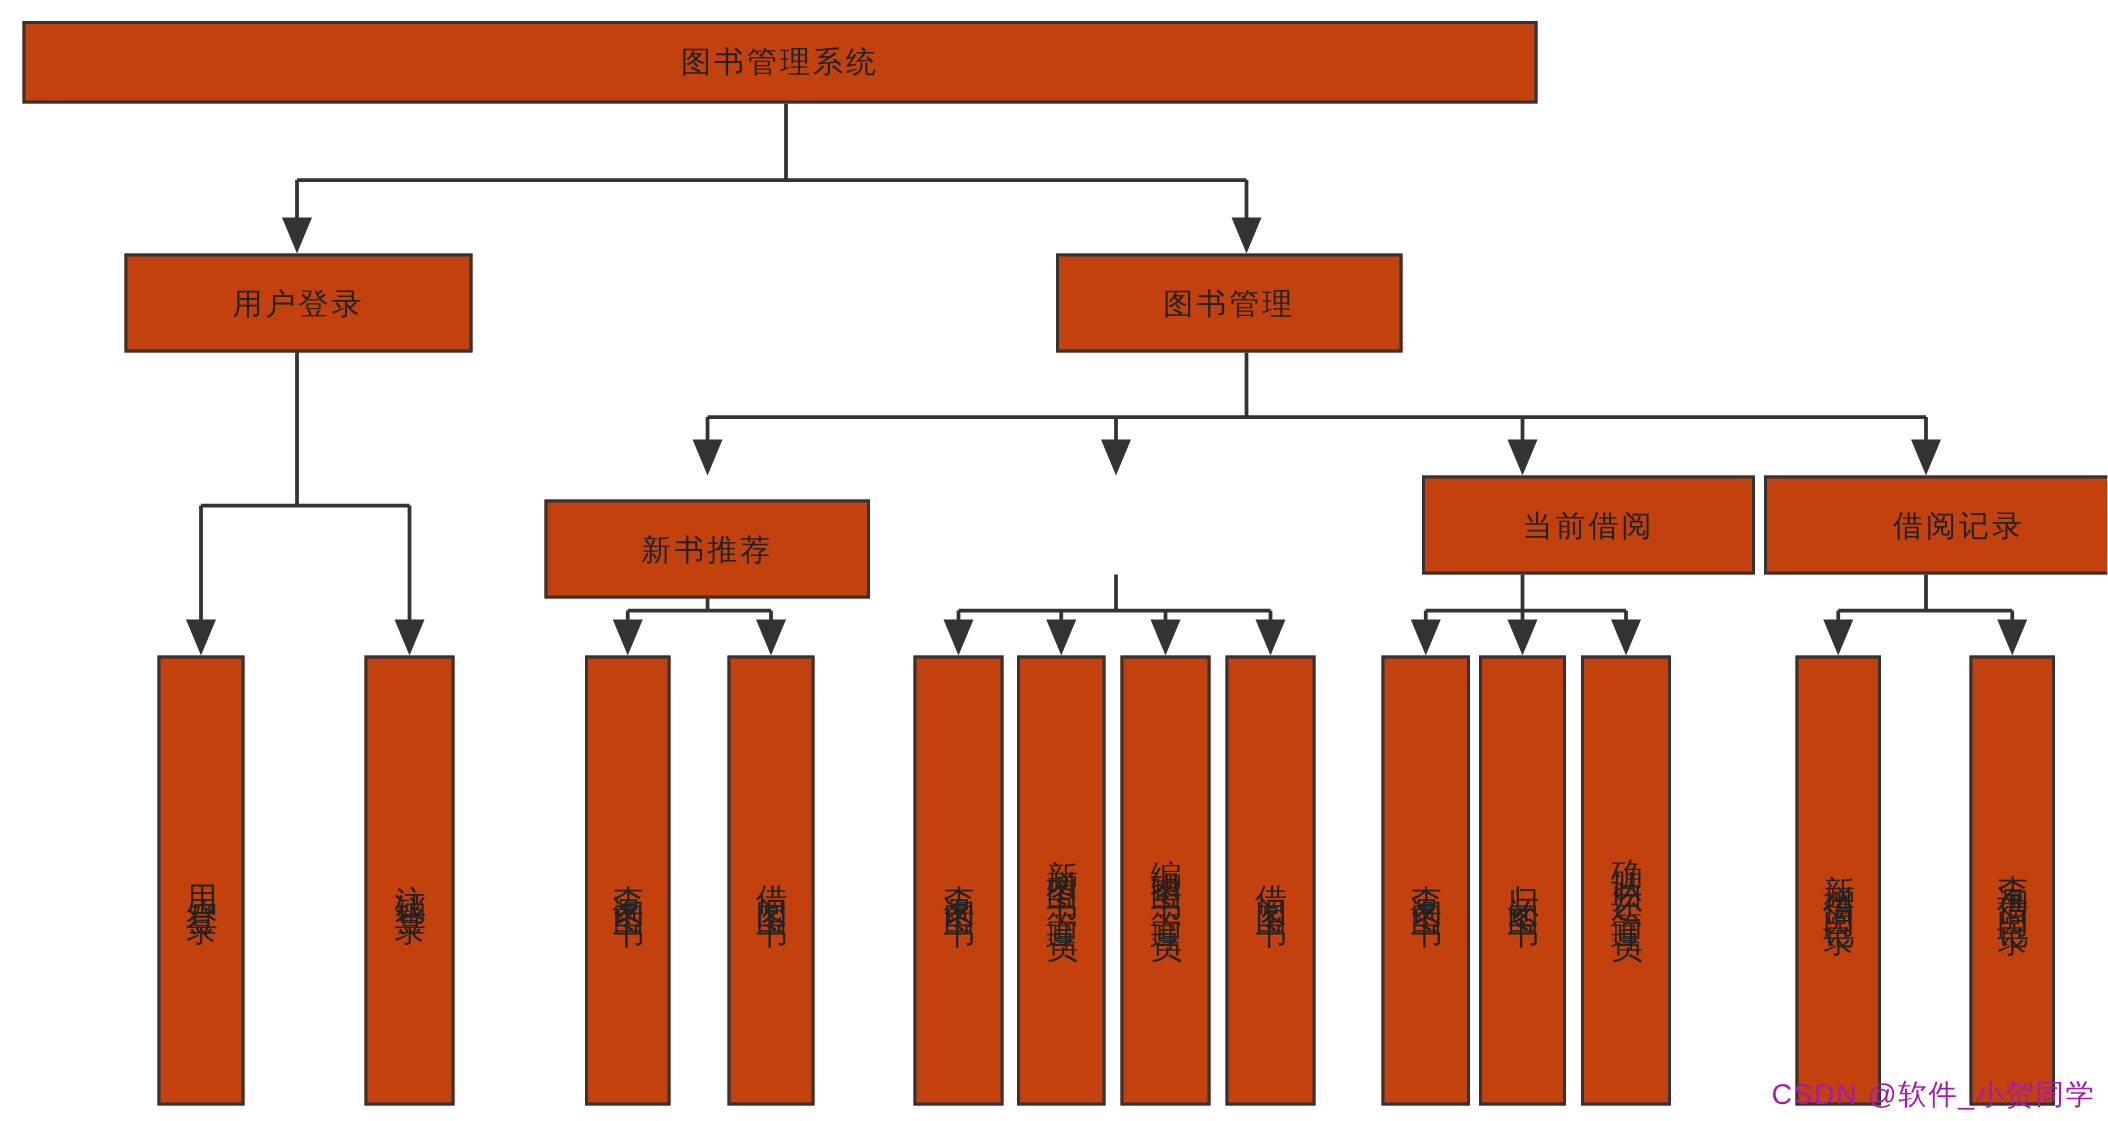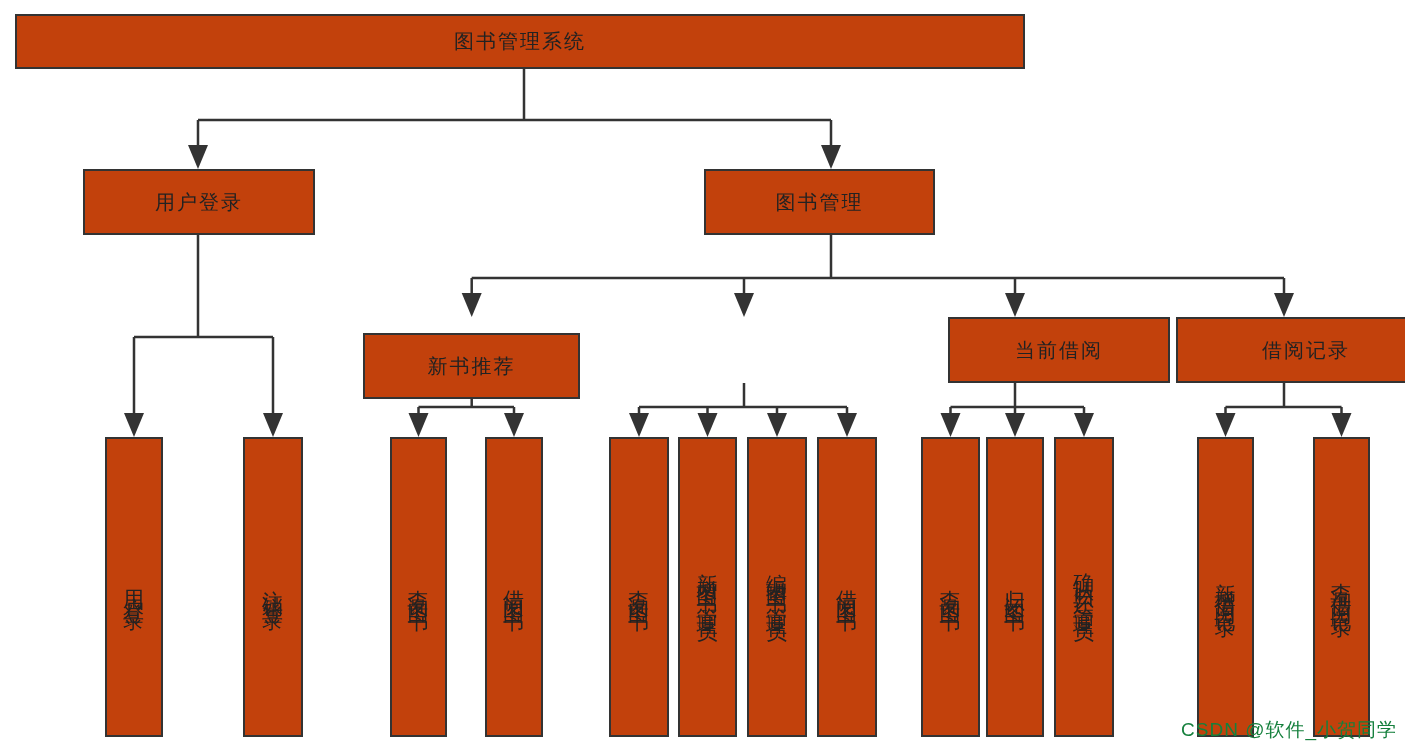--- a/index.html
+++ b/index.html
@@ -60,21 +60,21 @@
   .leaf-cb-query  { left: 921px;  width: 59px; }
   .leaf-cb-return { left: 986px;  width: 58px; }
   .leaf-cb-confirm{ left: 1054px; width: 60px; }
   .leaf-br-add    { left: 1197px; width: 57px; }
   .leaf-br-query  { left: 1313px; width: 57px; }
   .watermark {
     position: absolute;
     right: 8px;
     bottom: 4px;
     font-size: 19px;
-    color: #15803d;
+    color: #a21caf;
     letter-spacing: 1px;
     white-space: nowrap;
     z-index: 5;
   }
 </style>
 </head>
 <body>
 
 <div class="canvas">
 

